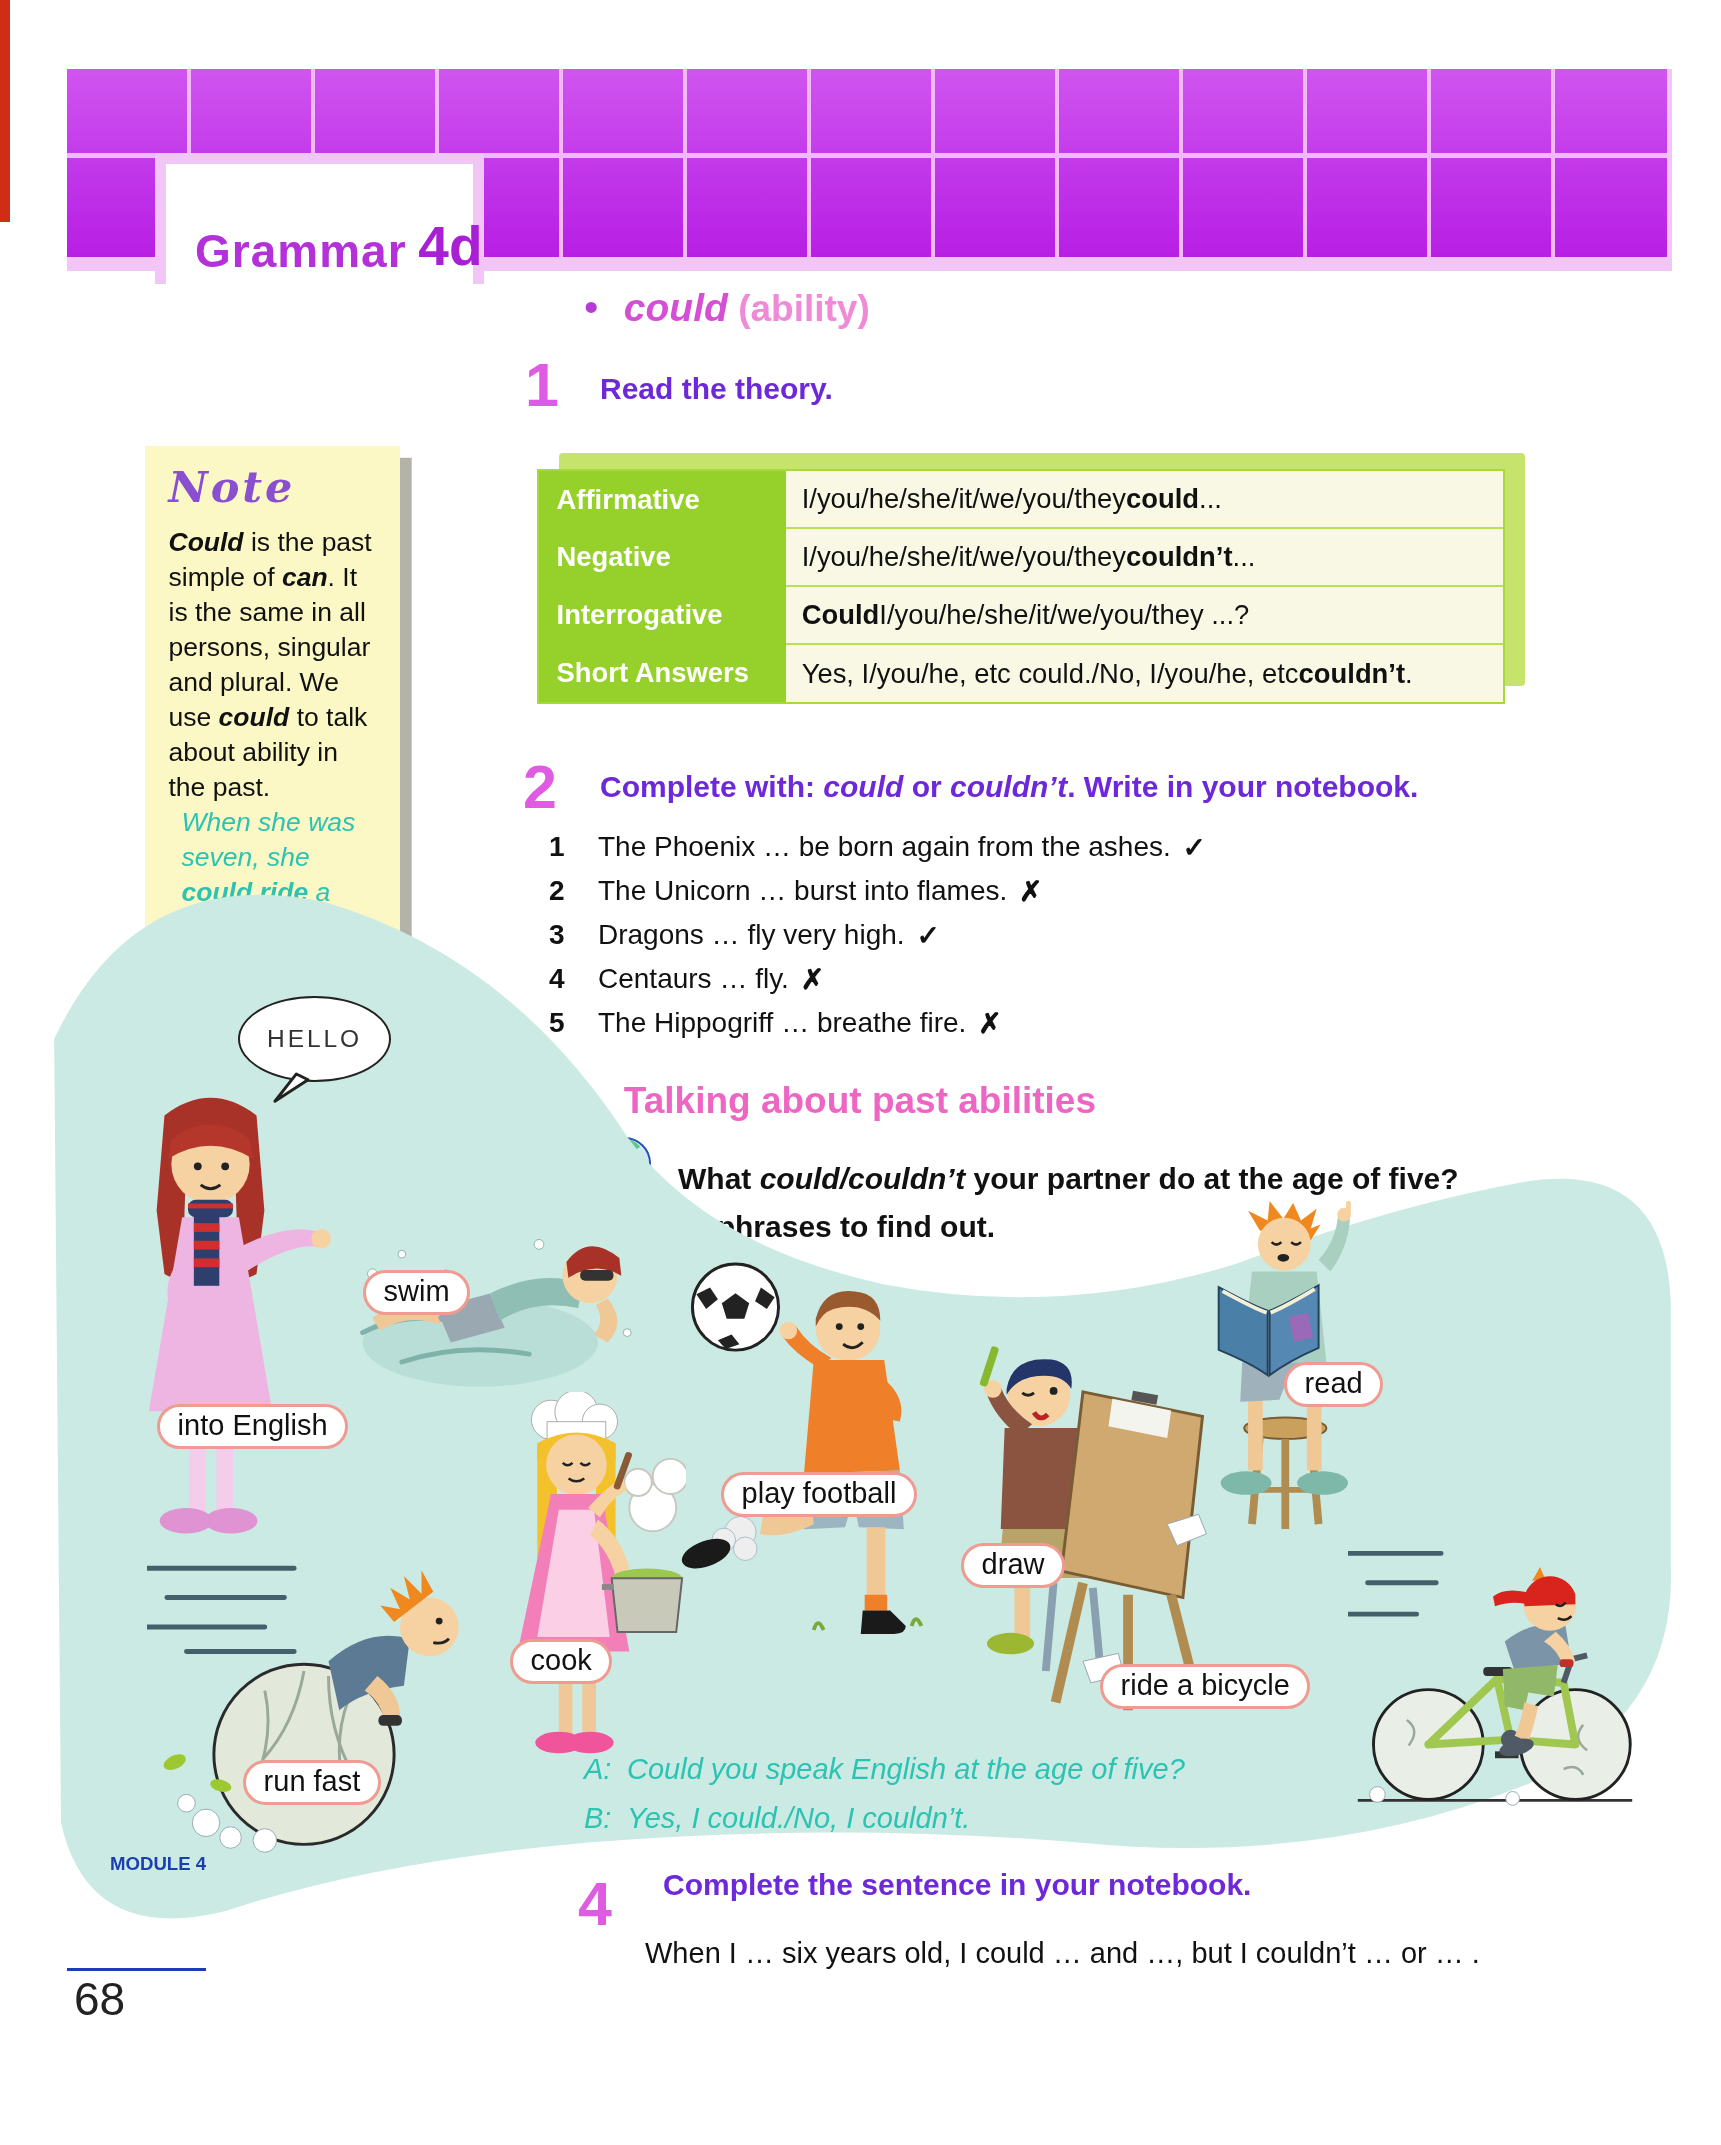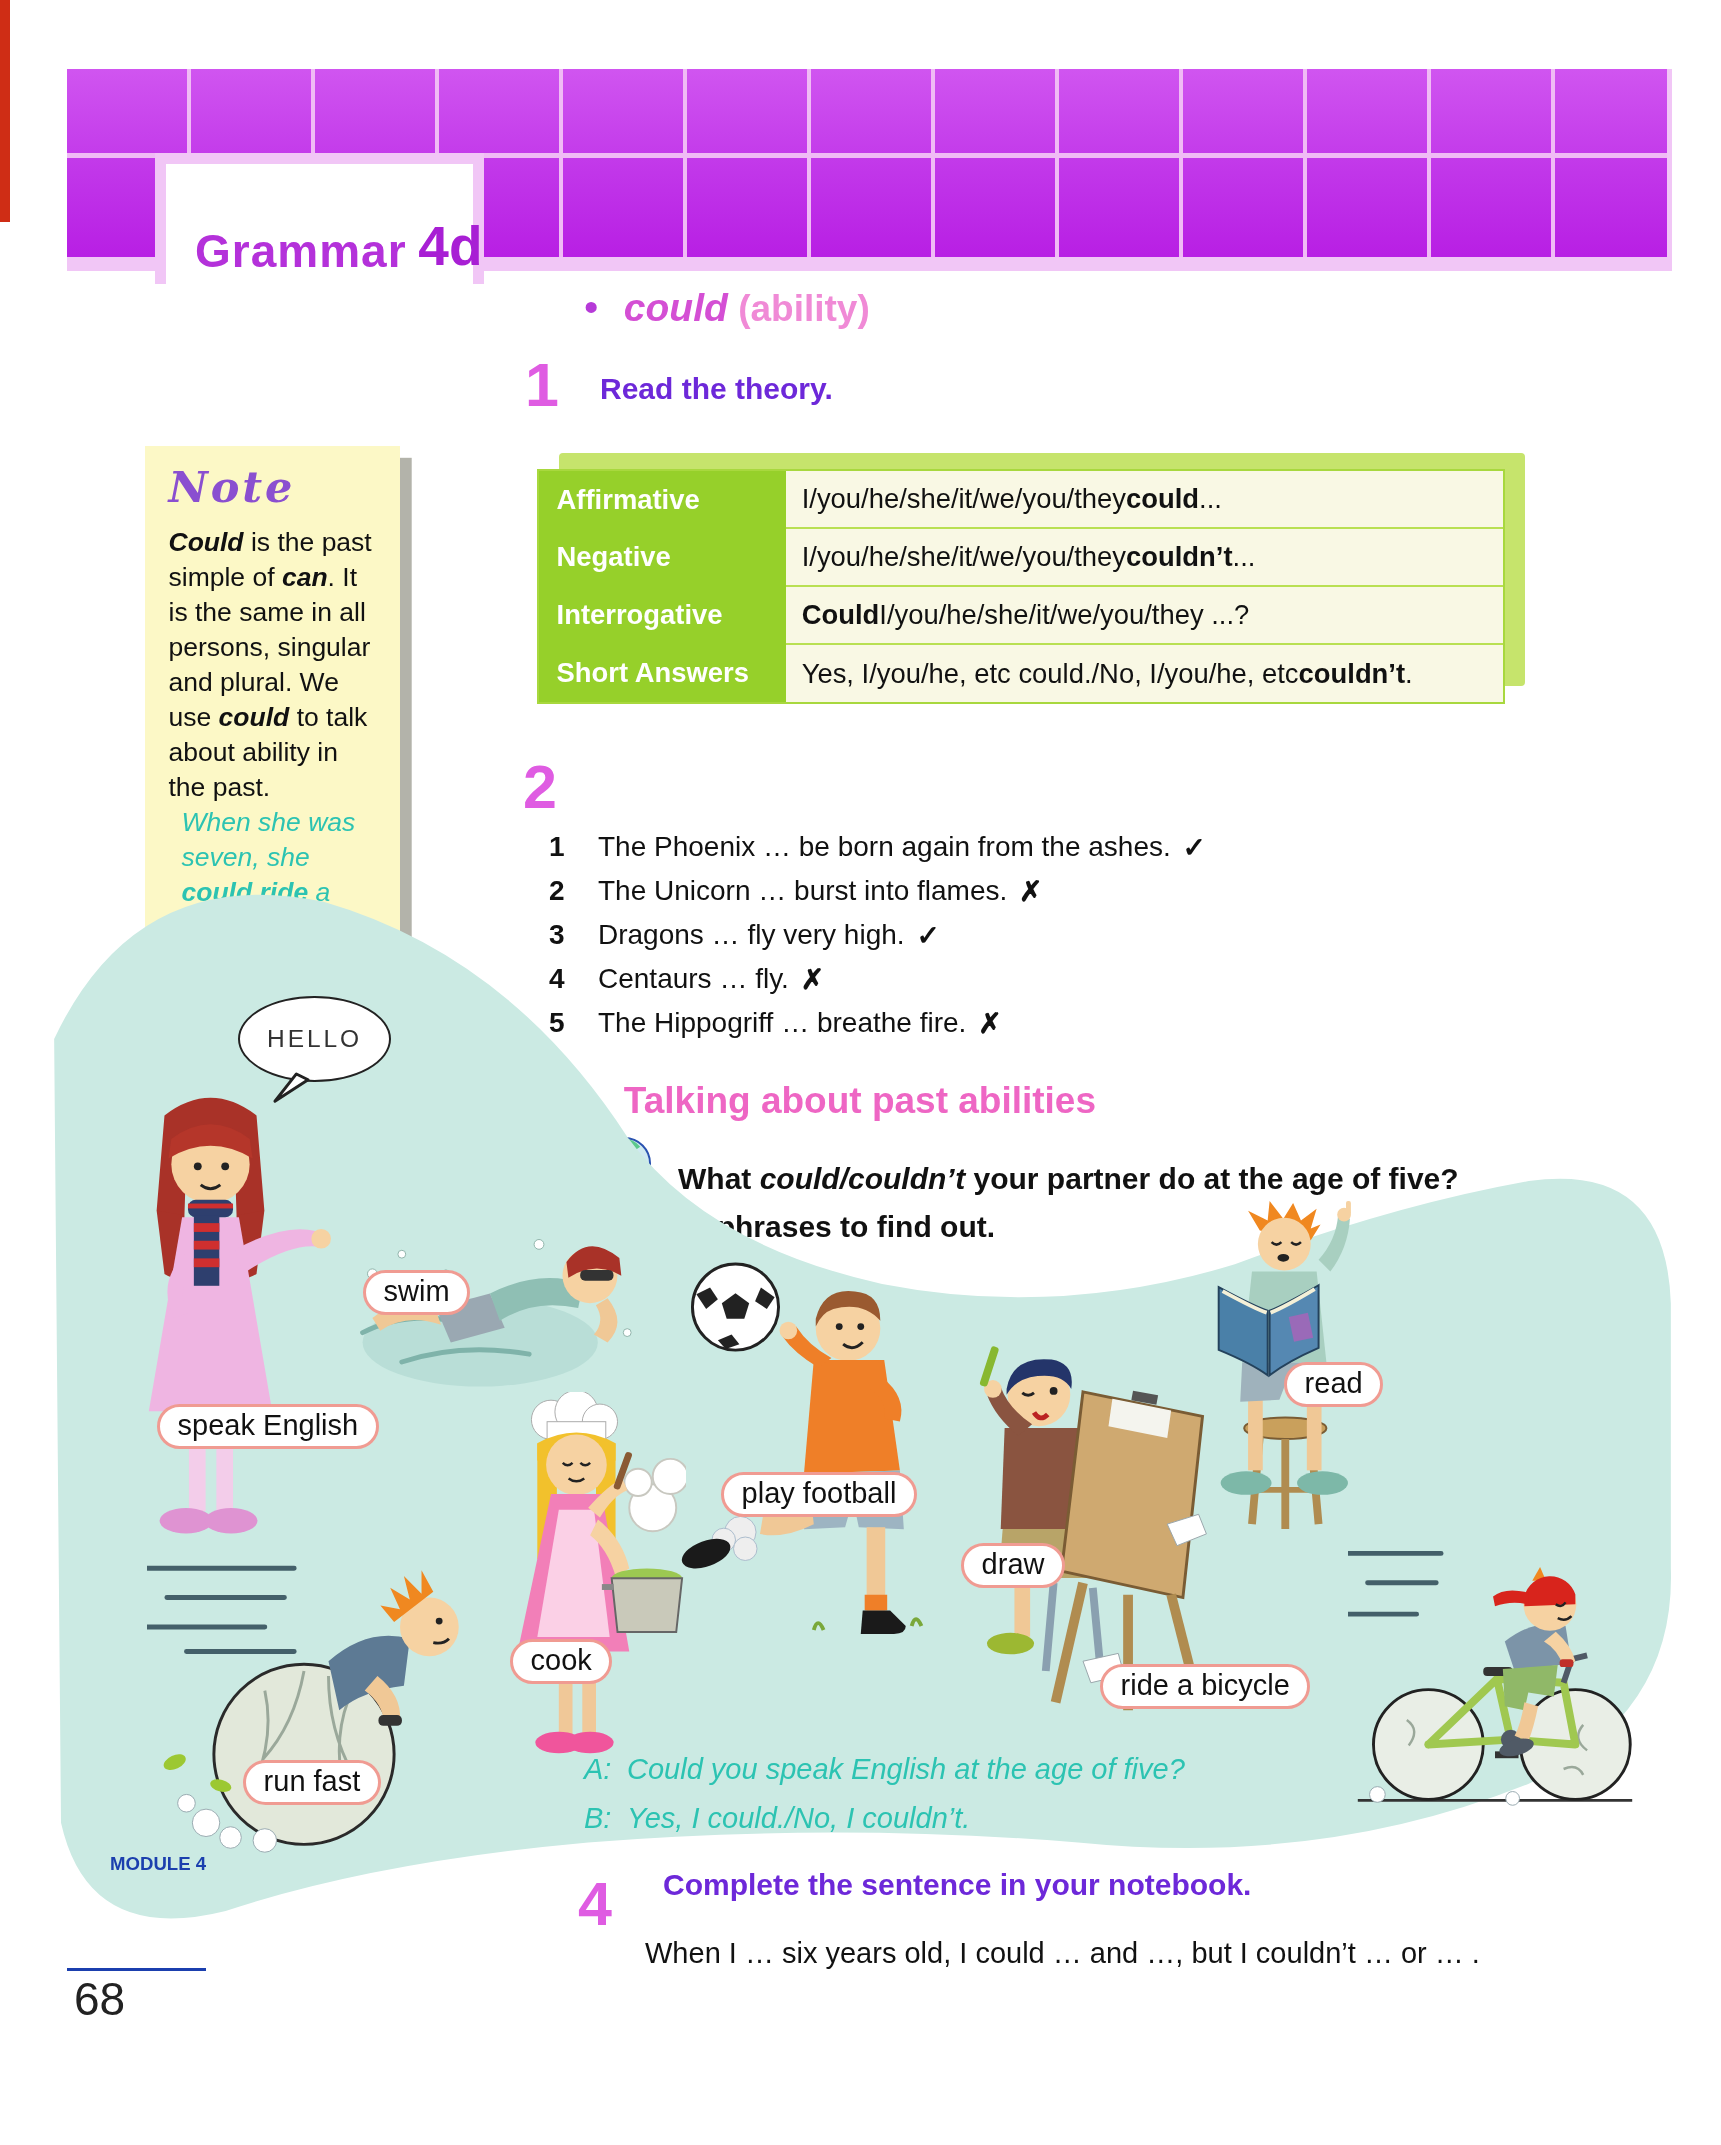--- a/index.html
+++ b/index.html
@@ -144,20 +144,21 @@
         <div class="val">
             <span>Yes, I/you/he, etc could./No, I/you/he, etc </span>
             <b>couldn’t</b>
             <span>.</span>
           </div>
       </div>
     </div>
   </div>
 
   <div class="ex-num" style="left:523px;top:757px;">2</div>
+  <div class="ex-instr" style="left:600px;top:770px;"><span>Complete with: </span><i>could</i><span> or </span><i>couldn’t</i><span>. Write in your notebook.</span></div>
   <div class="ex2-items">
     <div class="ex2-row">
         <span class="n">1</span>
         <span class="t">The Phoenix … be born again from the ashes.</span>
         <span class="mark">✓</span>
       </div>
     <div class="ex2-row">
         <span class="n">2</span>
         <span class="t">The Unicorn … burst into flames.</span>
         <span class="mark">✗</span>
@@ -389,21 +390,21 @@
     <circle cx="30" cy="276" r="8" fill="#fff" stroke="#99aab0"></circle>
       <circle cx="168" cy="280" r="7" fill="#fff" stroke="#99aab0"></circle>
   </svg>
 
   <div class="bubble">HELLO</div>
   <svg class="bubble-tail" width="49" height="39" viewBox="0 0 50 40">
     <path d="M30 2 L8 30 L42 8 Z" fill="#fff" stroke="#222" stroke-width="3" stroke-linejoin="round"></path>
   </svg>
 
   <div class="pill" style="left:363px;top:1270px;">swim</div>
-  <div class="pill" style="left:157px;top:1404px;">speak English</div>
+  <div class="pill" style="left:157px;top:1404px;">into English</div>
   <div class="pill" style="left:721px;top:1472px;">play football</div>
   <div class="pill" style="left:961px;top:1543px;">draw</div>
   <div class="pill" style="left:1284px;top:1362px;">read</div>
   <div class="pill" style="left:510px;top:1639px;">cook</div>
   <div class="pill" style="left:1100px;top:1664px;">ride a bicycle</div>
   <div class="pill" style="left:243px;top:1760px;">run fast</div>
 
   <div class="dialogue">
     <div><span class="dlab">A:</span><span>Could you speak English at the age of five?</span></div>
     <div><span class="dlab">B:</span><span>Yes, I could./No, I couldn’t.</span></div>

